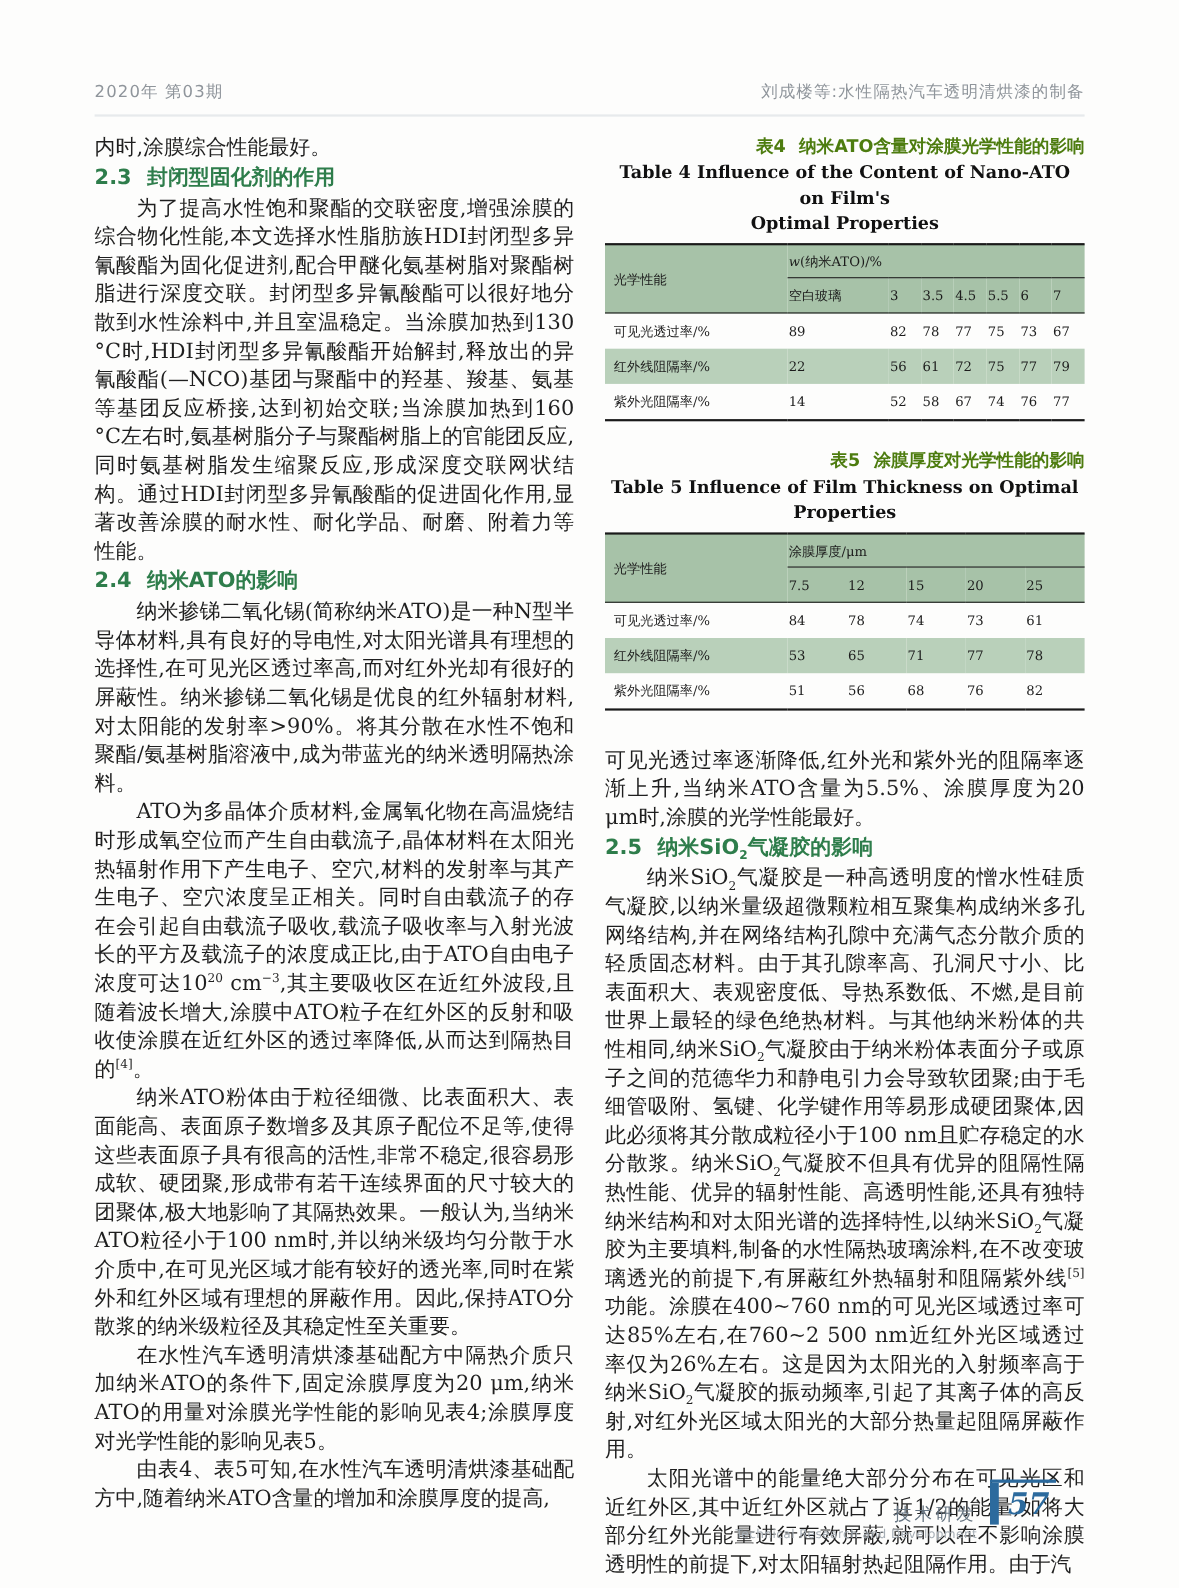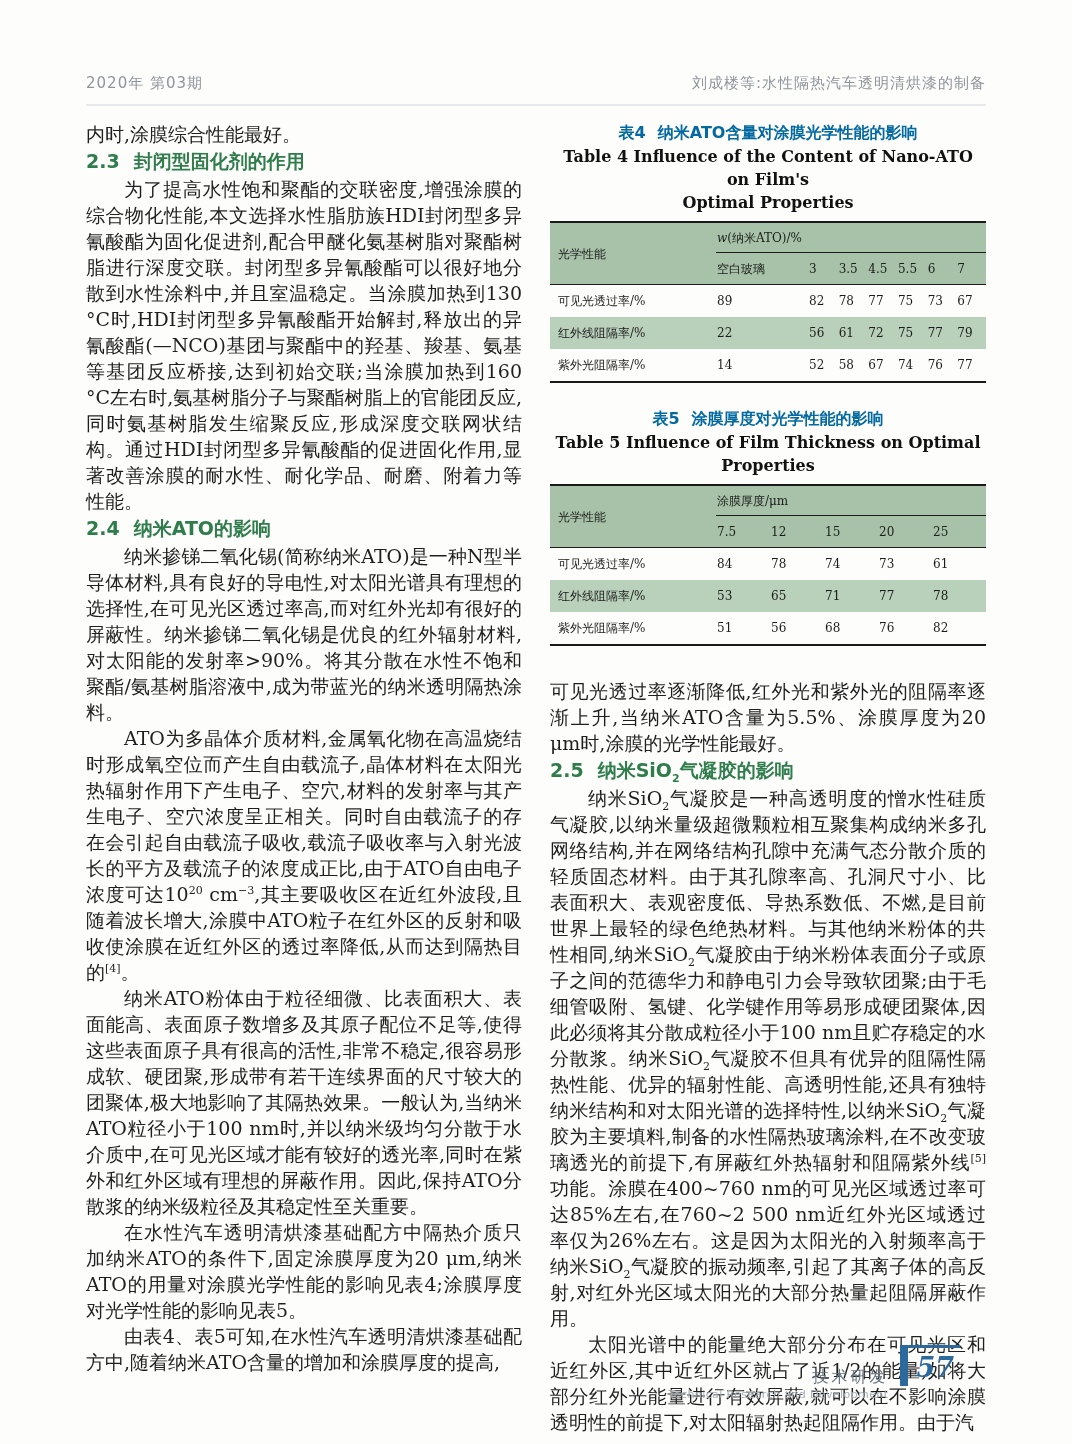--- a/index.html
+++ b/index.html
@@ -15,21 +15,21 @@
   p{margin:0;}
   p.indent{text-indent:2em;}
   sup{font-size:.58em;vertical-align:super;line-height:0;}
   sub{font-size:.58em;vertical-align:sub;line-height:0;}
   i{font-style:italic;}
   .sec-h{font-family:"DejaVu Sans",sans-serif;font-weight:bold;color:#2e7d4b;
          font-size:19px;line-height:27px;margin:1px 0;}
   .sec-h .num{margin-right:14px;}
   
   .cap-zh{font-family:"DejaVu Sans",sans-serif;font-weight:bold;font-size:16px;line-height:24px;
-          text-align:center;color:#0369a1;}
+          text-align:right;color:#4d7c0f;}
   .cap-zh .cap-label{margin-right:12px;}
   .cap-en{font-family:"DejaVu Serif",serif;font-weight:bold;font-size:16px;line-height:23px;
           text-align:center;color:#111;}
   
   table{width:100%;border-collapse:collapse;table-layout:fixed;margin-top:7px;
         font-size:12px;color:#1c1c1c;}
   .tbl-wrap4{margin-bottom:24px;}
   .tbl-wrap5{margin-bottom:32px;}
   table{border-top:2px solid #1a1a1a;border-bottom:2px solid #1a1a1a;}
   th{font-weight:normal;}

